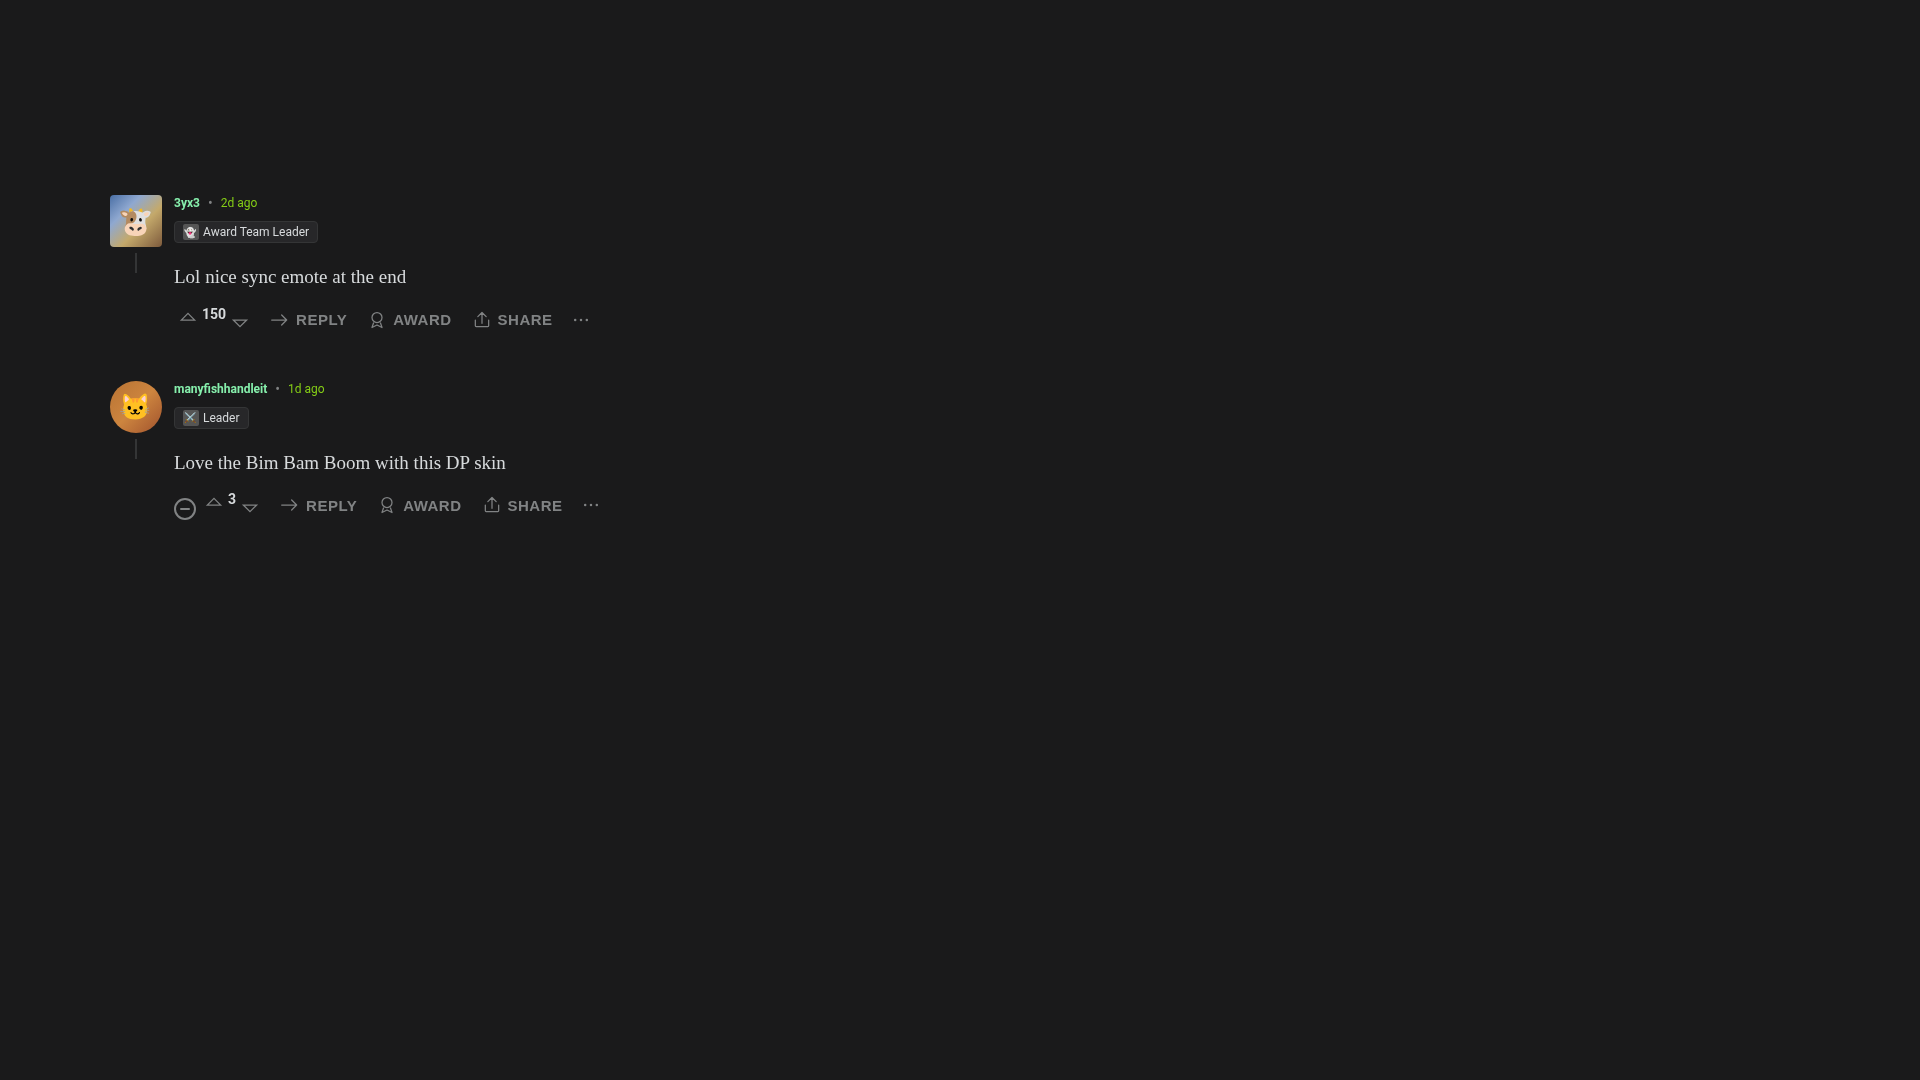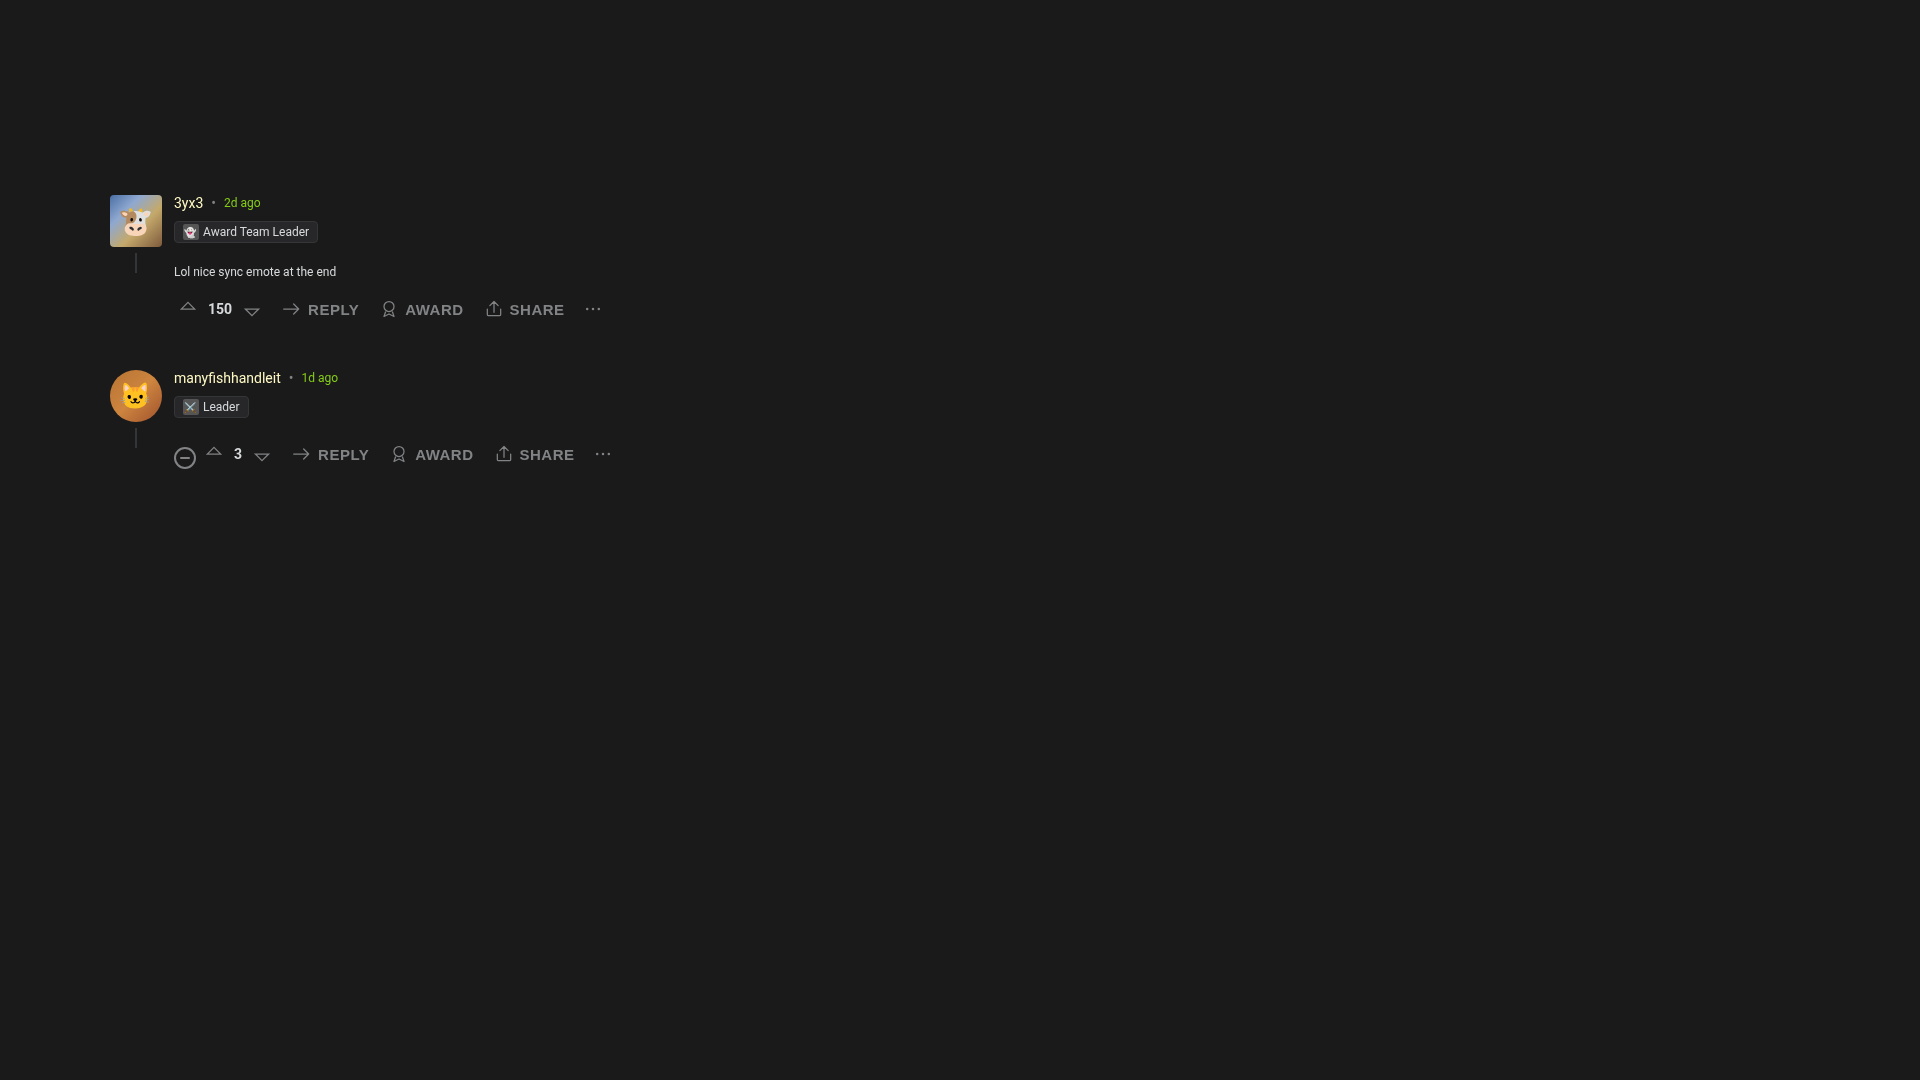--- a/index.html
+++ b/index.html
@@ -110,23 +110,23 @@
     }
 
     .comment-header {
       display: flex;
       align-items: center;
       gap: 8px;
       margin-bottom: 6px;
     }
 
     .comment-username {
-      font-weight: 400;
-      font-size: 14px;
-      color: #fef9c3;
+      font-weight: 700;
+      font-size: 12px;
+      color: #86efac;
       cursor: pointer;
     }
 
     .comment-separator {
       color: #818384;
       font-size: 14px;
     }
 
     .comment-time {
       color: #84cc16;
@@ -152,36 +152,36 @@
       height: 16px;
       background: #555;
       border-radius: 2px;
       display: flex;
       align-items: center;
       justify-content: center;
       font-size: 10px;
     }
 
     .comment-text {
-      font-size: 12px;
+      font-size: 19px;
       color: #d7dadc;
       line-height: 1.5;
       margin-bottom: 12px;
+      font-family: Liberation Serif, serif;
     }
 
     .comment-actions {
       display: flex;
       align-items: center;
       gap: 4px;
     }
 
     .vote-section {
       display: flex;
-      align-items: center;
-      gap: 6px;
+      align-items: flex-start;
       margin-right: 4px;
     }
 
     .action-btn {
       display: flex;
       align-items: center;
       gap: 6px;
       padding: 6px 8px;
       border-radius: 2px;
       cursor: pointer;
@@ -308,20 +308,21 @@
           <span class="comment-username">manyfishhandleit</span>
           <span class="comment-separator">•</span>
           <span class="comment-time">1d ago</span>
         </div>
         <div class="flair-row">
           <div class="flair-badge">
             <span class="flair-icon">⚔️</span>
             <span>Leader</span>
           </div>
         </div>
+        <div class="comment-text">Love the Bim Bam Boom with this DP skin</div>
         <div class="comment-actions">
           <button class="collapse-btn">
             <svg width="12" height="12" viewBox="0 0 12 12">
               <line x1="2" y1="6" x2="10" y2="6" stroke="currentColor" stroke-width="2" stroke-linecap="round"></line>
             </svg>
           </button>
           <div class="vote-section">
             <button class="action-btn" style="padding: 4px;">
               <svg class="icon-svg" viewBox="0 0 24 24">
                 <path d="M12 4l8 8H4z" stroke="currentColor" stroke-width="1.5" fill="none"></path>

